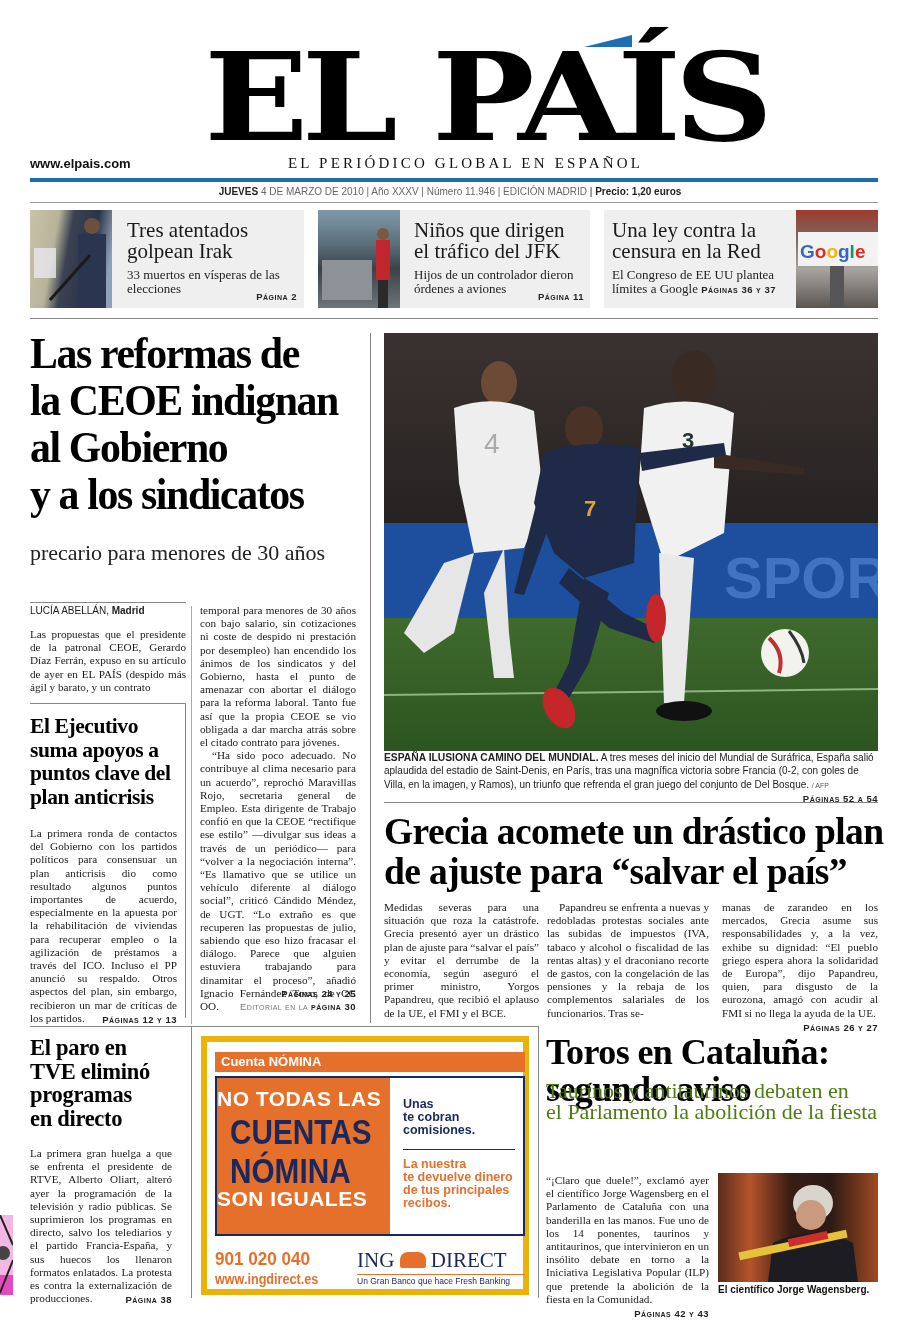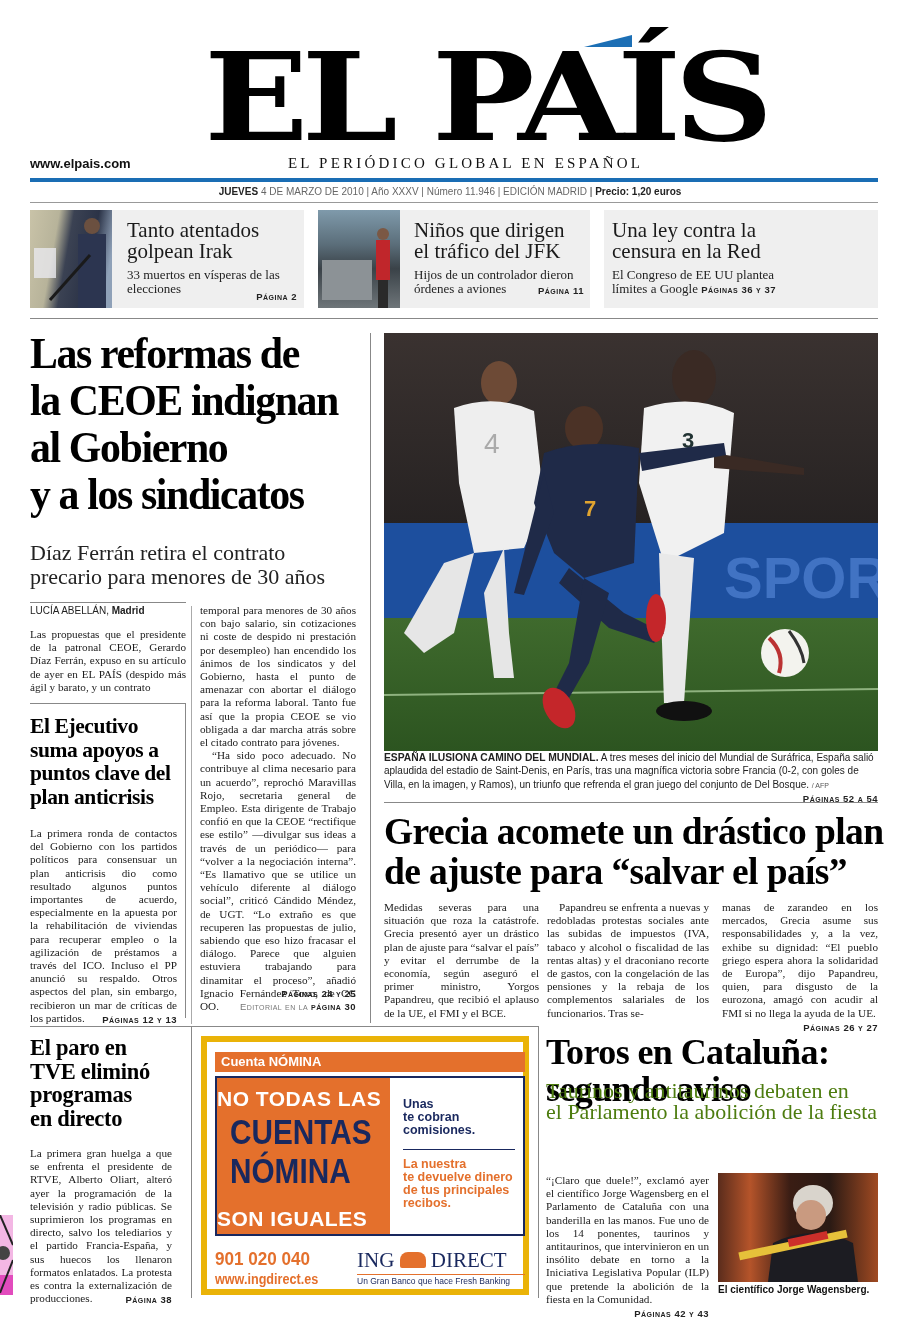--- a/index.html
+++ b/index.html
@@ -67,51 +67,57 @@
 
 <div class="abs teaser" style="left:30px;width:274px">
   <div class="photo" style="left:0;background:linear-gradient(100deg,#c9c3a8 0%,#b7b39a 30%,#3b4253 45%,#2b3347 70%,#8fa1b8 90%)">
     <svg width="82" height="98" viewBox="0 0 82 98">
         <rect x="4" y="38" width="22" height="30" fill="#e8e8ee" opacity=".8"></rect>
         <circle cx="62" cy="16" r="8" fill="#6b5040"></circle>
         <rect x="48" y="24" width="28" height="74" fill="#2c3550"></rect>
         <line x1="20" y1="90" x2="60" y2="45" stroke="#1a1a1a" stroke-width="3"></line>
       </svg>
   </div>
-  <div class="t-title serif" style="left:97px;top:10px"><span>Tanto atentados</span><br><span>golpean Irak</span></div>
+  <div class="t-title serif" style="left:97px;top:10px"><span>Tres atentados</span><br><span>golpean Irak</span></div>
   <div class="t-sub serif" style="left:97px;top:58px;width:170px"><span>33 muertos en vísperas de las</span><br><span>elecciones</span><span class="pg" style="float:right;margin-top:8px">Página 2</span></div>
 </div>
 
 <div class="abs teaser" style="left:318px;width:272px">
   <div class="photo" style="left:0;background:linear-gradient(180deg,#7f9aab 0%,#5b6e7a 35%,#3a4248 60%,#6e7579 100%)">
     <svg width="82" height="98" viewBox="0 0 82 98">
         <rect x="4" y="50" width="50" height="40" fill="#8c9296"></rect>
         <rect x="58" y="30" width="14" height="40" fill="#c0262b"></rect>
         <circle cx="65" cy="24" r="6" fill="#7b5844"></circle>
         <rect x="60" y="70" width="10" height="28" fill="#2a2a2a"></rect>
       </svg>
   </div>
   <div class="t-title serif" style="left:96px;top:10px"><span>Niños que dirigen</span><br><span>el tráfico del JFK</span></div>
-  <div class="t-sub serif" style="left:96px;top:58px;width:170px"><span>Hijos de un controlador dieron</span><br><span>órdenes a aviones</span><span class="pg" style="float:right;margin-top:2px">Página 11</span></div>
+  <div class="t-sub serif" style="left:96px;top:58px;width:170px"><span>Hijos de un controlador dieron</span><br><span>órdenes a aviones</span><span class="pg" style="float:right;margin-top:8px">Página 11</span></div>
 </div>
 
 <div class="abs teaser" style="left:604px;width:274px">
   <div class="t-title serif" style="left:8px;top:10px"><span>Una ley contra la</span><br><span>censura en la Red</span></div>
   <div class="t-sub serif" style="left:8px;top:58px;width:180px"><span>El Congreso de EE UU plantea</span><br><span>límites a Google</span> <span class="pg">Páginas 36 y 37</span></div>
+  <div class="photo" style="left:192px;background:linear-gradient(180deg,#9e3b2e 0%,#7a6a60 30%,#a8a5a0 60%,#5b5550 100%)">
+    <svg width="82" height="98" viewBox="0 0 82 98">
+        <rect x="2" y="22" width="80" height="34" fill="#f2f2f2"></rect>
+        <text x="4" y="48" font-family="Liberation Sans, sans-serif" font-weight="bold" font-size="19" fill="#3466c9">G<tspan fill="#d93025">o</tspan><tspan fill="#f4b400">o</tspan><tspan fill="#3466c9">g</tspan><tspan fill="#0f9d58">l</tspan><tspan fill="#d93025">e</tspan></text>
+        <rect x="34" y="56" width="14" height="42" fill="#555"></rect>
+      </svg>
+  </div>
 </div>
 <div id="rule-top2" class="abs"></div>
 
 <div id="main-head" class="abs serif">
   <div>Las reformas de</div>
   <div>la CEOE indignan</div>
   <div>al Gobierno</div>
   <div>y a los sindicatos</div>
 </div>
 <div id="main-sub" class="abs serif">
-  <div>Díaz Ferrán retira el contrato</div>
   <div>precario para menores de 30 años</div>
 </div>
 <div class="abs vline" style="left:370px;top:333px;height:690px"></div>
 
 <div class="abs byline-rule" style="left:30px;top:602px;width:156px"></div>
 <div id="byline" class="abs sans"><span>LUCÍA ABELLÁN,</span> <b>Madrid</b></div>
 <div class="abs body serif" style="left:30px;top:628px;width:156px">Las propuestas que el presidente de la patronal CEOE, Gerardo Díaz Ferrán, expuso en su artículo de ayer en EL PAÍS (despido más ágil y barato, y un contrato</div>
 
 <div class="abs body serif" style="left:200px;top:604px;width:156px">
   <div>temporal para menores de 30 años con bajo salario, sin cotizaciones ni coste de despido ni prestación por desempleo) han encendido los ánimos de los sindicatos y del Gobierno, hasta el punto de amenazar con abortar el diálogo para la reforma laboral. Tanto fue así que la propia CEOE se vio obligada a dar marcha atrás sobre el citado contrato para jóvenes.</div>
@@ -199,21 +205,21 @@
 </div>
 <div class="abs body serif" style="left:30px;top:1147px;width:142px"><span>La primera gran huelga a que se enfrenta el presidente de RTVE, Alberto Oliart, alteró ayer la programación de la televisión y radio públicas. Se suprimieron los programas en directo, salvo los telediarios y el partido Francia-España, y sus huecos los llenaron formatos enlatados. La protesta es contra la externalización de producciones.</span> <span class="pg" style="float:right;margin-top:1px">Página 38</span></div>
 
 <div id="ad" class="abs sans">
   <div class="abs ad-orange" style="left:8px;top:10px;width:310px;height:20px;color:#fff;font-weight:bold;font-size:13px;line-height:20px;padding-left:6px">Cuenta NÓMINA</div>
   <div class="abs" style="left:8px;top:34px;width:310px;height:160px;border:2px solid #19285e">
     <div class="abs ad-orange" style="left:0;top:0;width:173px;height:156px;text-align:left;font-weight:bold;line-height:1">
       <div style="color:#fff;font-size:21px;margin-top:10px;letter-spacing:.5px">NO TODAS LAS</div>
       <div class="ad-navy" style="font-size:35px;margin-top:5px;transform:scaleX(.85)">CUENTAS</div>
       <div class="ad-navy" style="font-size:35px;margin-top:4px;transform:scaleX(.85)">NÓMINA</div>
-      <div style="color:#fff;font-size:21px;margin-top:20px;letter-spacing:.5px">SON IGUALES</div>
+      <div style="color:#fff;font-size:21px;margin-top:0;letter-spacing:.5px">SON IGUALES</div>
     </div>
     <div class="abs ad-navy" style="left:186px;top:20px;font-weight:bold;font-size:12.5px;line-height:13px">
       <div>Unas</div>
       <div>te cobran</div>
       <div>comisiones.</div>
     </div>
     <div class="abs" style="left:186px;top:71px;width:112px;height:1px;background:#19285e"></div>
     <div class="abs" style="left:186px;top:80px;font-weight:bold;font-size:12.5px;line-height:13px;color:#e4702c">
       <div>La nuestra</div>
       <div>te devuelve dinero</div>

